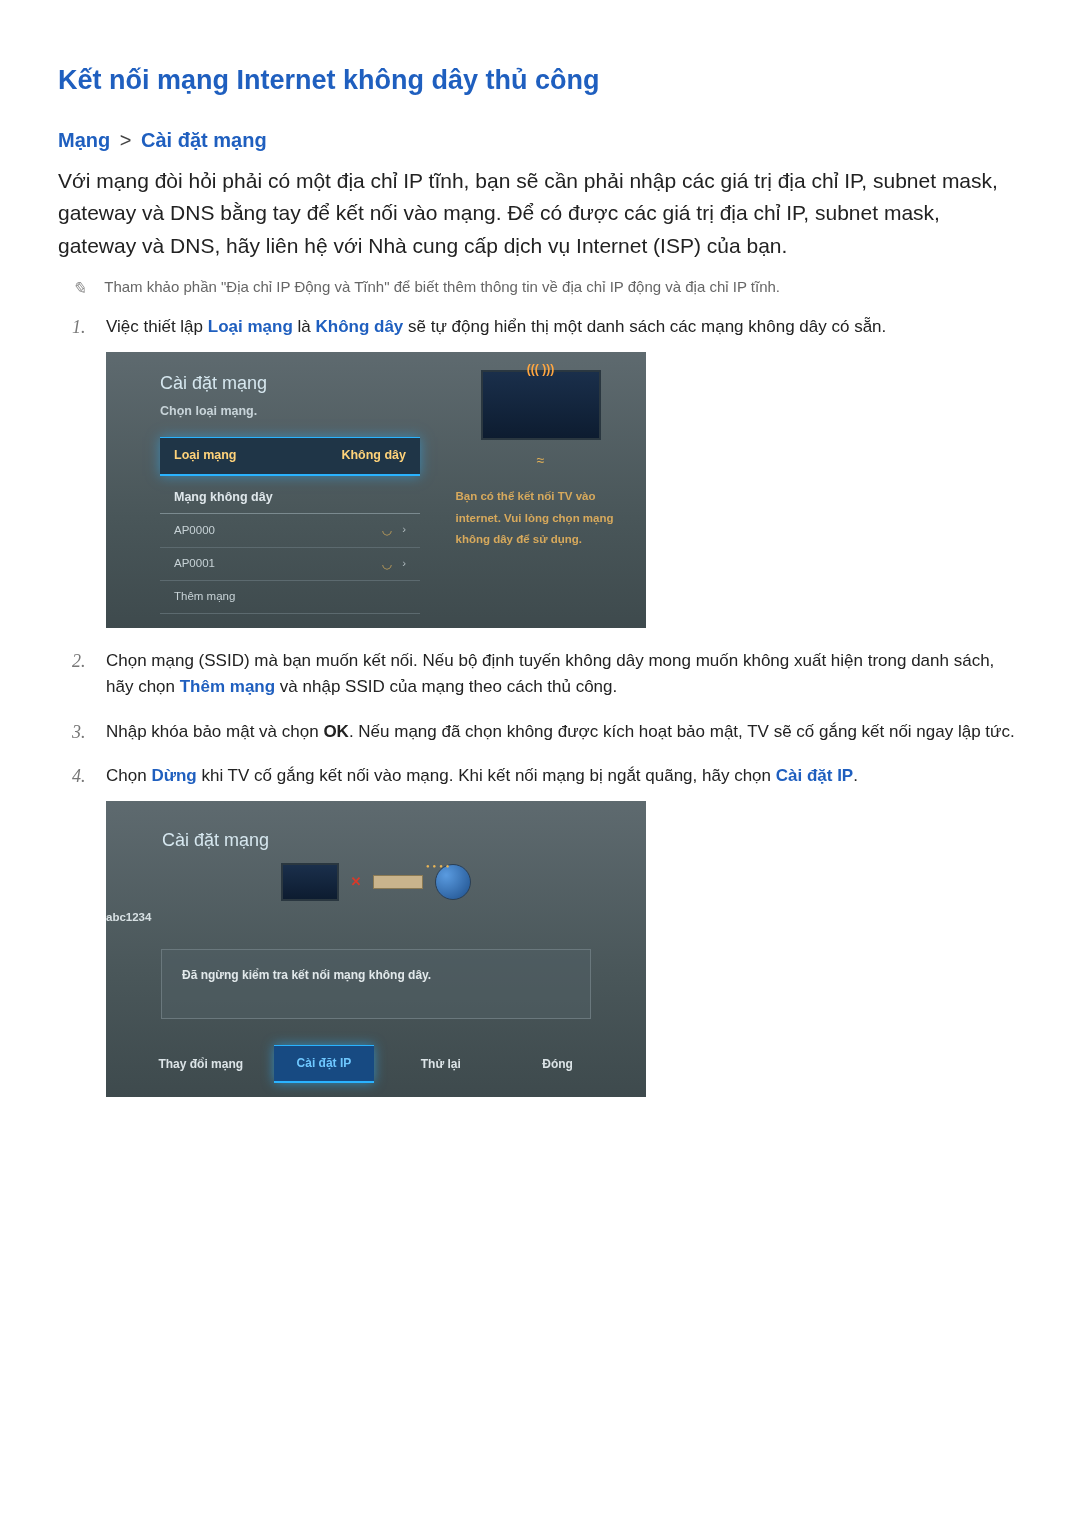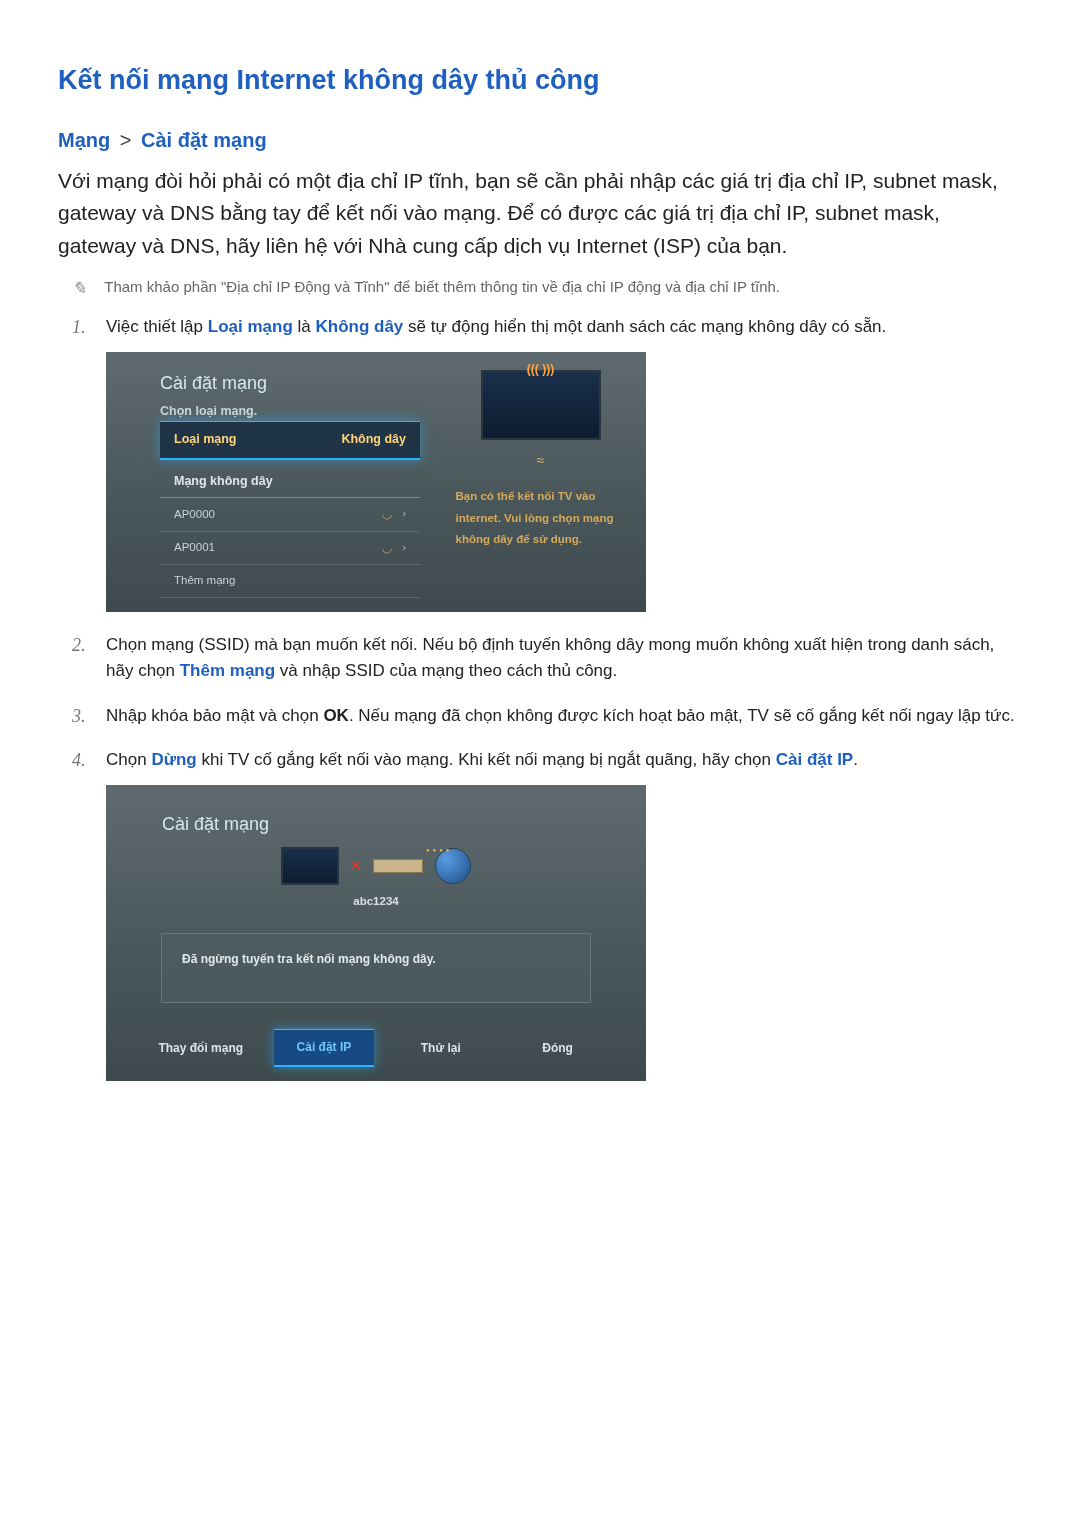--- a/index.html
+++ b/index.html
@@ -60,21 +60,21 @@
 .tv-panel {
   width: 540px;
   margin: 12px 0 20px 0;
   background: linear-gradient(180deg,#5e6a6f,#495659 60%,#3e4a4d);
   padding: 18px 0 14px 0;
   position: relative;
 }
 .tv-inner { display: flex; }
 .tv-left { flex: 1; padding: 0 12px 0 54px; }
 .tv-title { color: #d6e7ef; font-size: 18px; margin-bottom: 4px; }
-.tv-sub { color: #c8d4d9; font-size: 12.5px; font-weight: bold; }
+.tv-sub { color: #c8d4d9; font-size: 12.5px; font-weight: bold; margin-bottom: 16px; }
 .net-type-row {
   background: #1f3547;
   border-top: 1px solid #2ab3ff;
   border-bottom: 2px solid #2ab3ff;
   padding: 8px 14px;
   display: flex;
   justify-content: space-between;
   font-size: 12.5px;
   font-weight: bold;
   color: #ffd37a;
@@ -142,21 +142,21 @@
   border: 2px solid #2a3740;
 }
 .x-mark { color: #d83a2a; font-weight: bold; font-size: 13px; }
 .router-box { width: 50px; height: 14px; background: #c9b48c; border: 1px solid #8a7a54; position: relative; }
 .router-box::before { content: "\25CF\25CF\25CF\25CF"; position: absolute; top: -14px; right: -30px; color: #e8b456; letter-spacing: 3px; font-size: 6px; }
 .globe {
   width: 36px; height: 36px; border-radius: 50%;
   background: radial-gradient(circle at 30% 30%, #5a9be0, #1d4e8a);
   border: 1px solid #2a3f55;
 }
-.diag-label { text-align: center; color: #d7e0e3; font-size: 11.5px; font-weight: bold; margin-bottom: 22px; }
+.diag-label { color: #d7e0e3; font-size: 11.5px; font-weight: bold; margin-bottom: 22px; }
 .status-box {
   margin: 0 auto 26px auto;
   width: 430px;
   background: rgba(80,94,100,0.55);
   border: 1px solid #6a787d;
   padding: 16px 20px;
   color: #e2e9eb;
   font-size: 12px;
   font-weight: bold;
   min-height: 70px;
@@ -264,21 +264,21 @@
       <div class="hdr">
         <div class="tv-title2">Cài đặt mạng</div>
       </div>
       <div class="diagram">
         <div class="tv-box"></div>
         <span class="x-mark">✕</span>
         <div class="router-box"></div>
         <div class="globe"></div>
       </div>
       <div class="diag-label">abc1234</div>
-      <div class="status-box">Đã ngừng tuyến tra kết nối mạng không dây.</div>
+      <div class="status-box">Đã ngừng kiểm tra kết nối mạng không dây.</div>
       <div class="btn-row2">
         <div class="btn2">Thay đổi mạng</div>
         <div class="btn2 active">Cài đặt IP</div>
         <div class="btn2">Thử lại</div>
         <div class="btn2">Đóng</div>
       </div>
     </div>
   </li>
 </ol>
 

